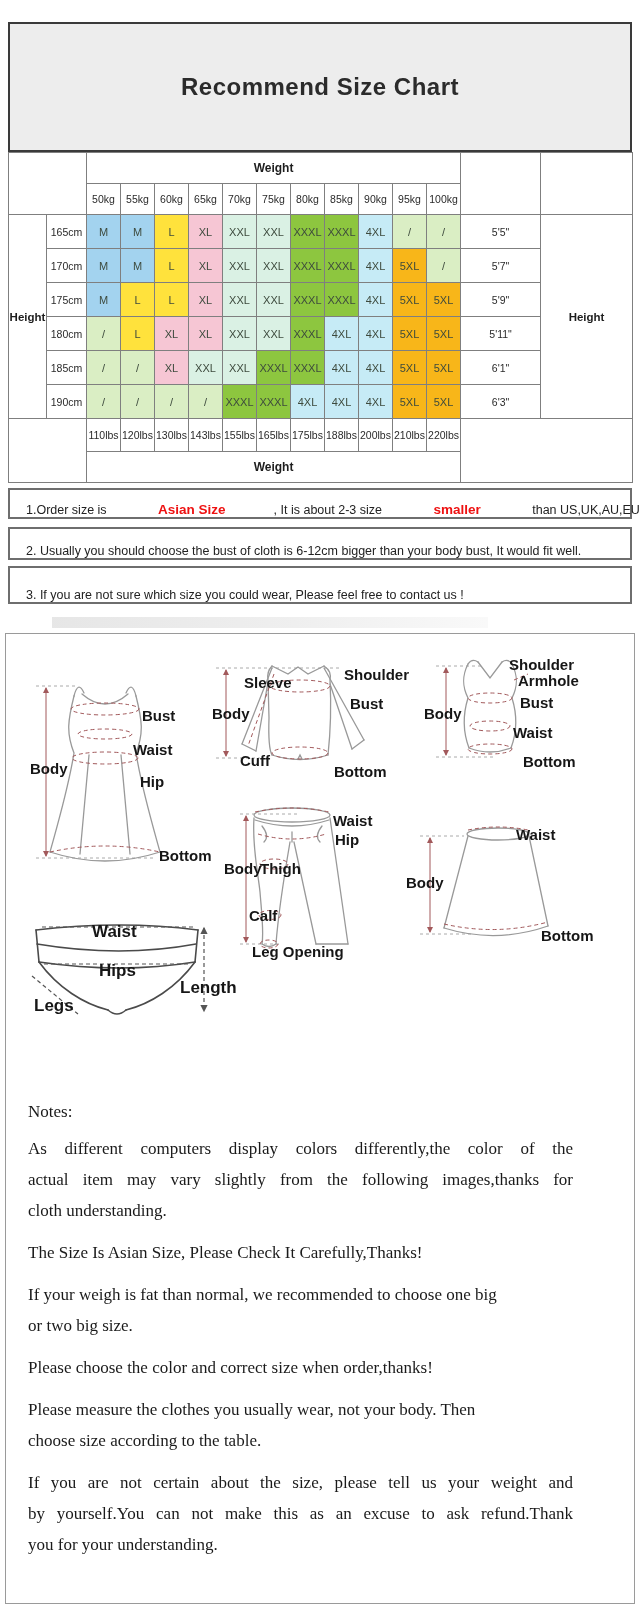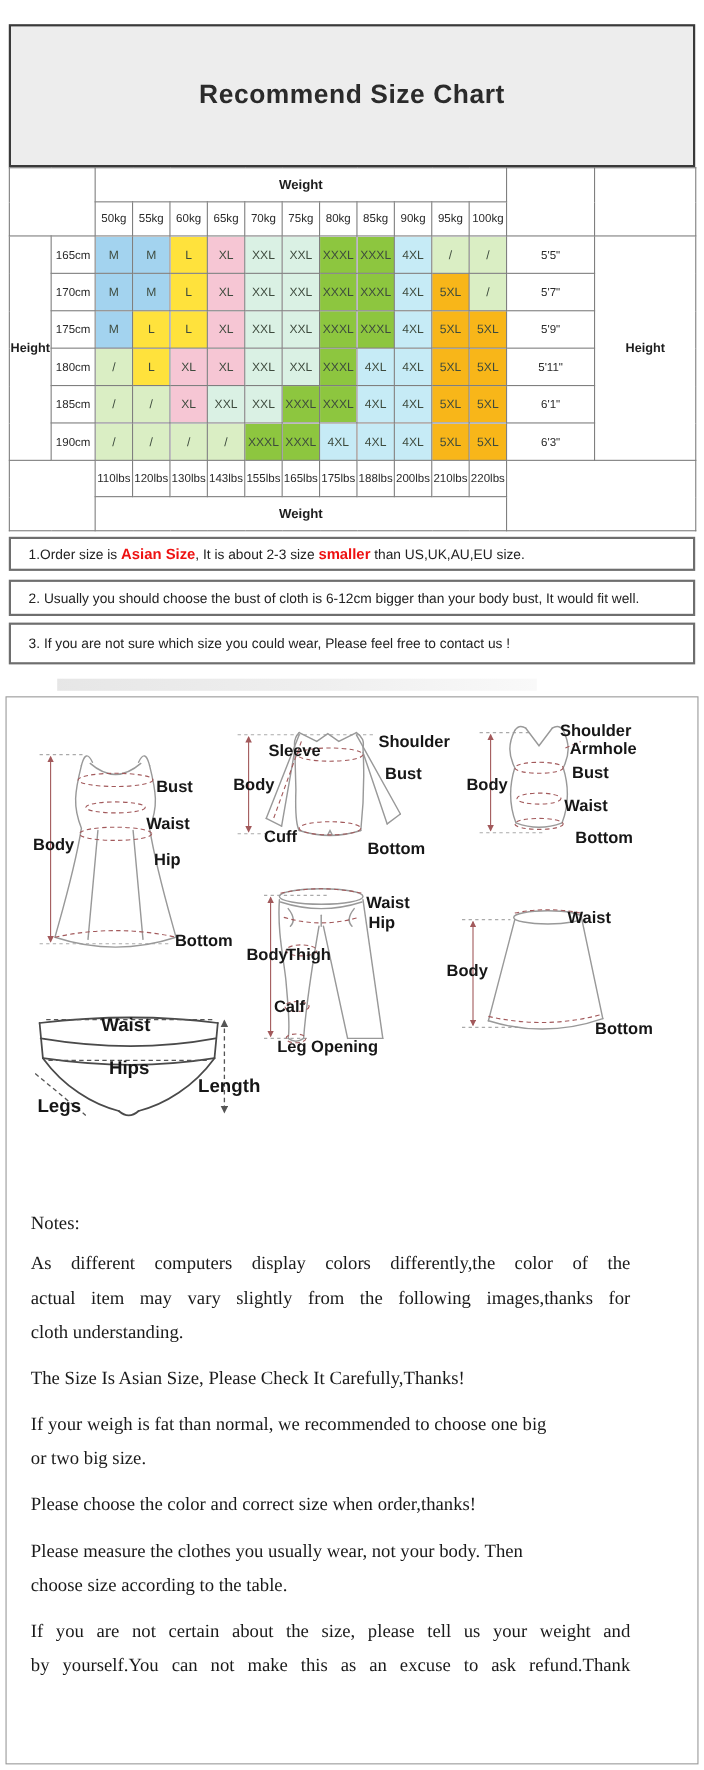--- a/index.html
+++ b/index.html
@@ -12,22 +12,22 @@
   table.size{position:absolute;left:8px;top:152px;width:624px;border-collapse:collapse;table-layout:fixed;
              font-size:11px;color:#222;}
   table.size td,table.size th{border:1px solid #7f7f7f;text-align:center;vertical-align:middle;
              padding:0;font-weight:normal;overflow:hidden;white-space:nowrap;}
   table.size .bold{font-weight:bold;font-size:12px;color:#1d1d1d;}
   table.size .side{font-weight:bold;font-size:11.5px;color:#1d1d1d;}
   table.size .kg{font-size:10.5px;color:#2a2a2a;}
   table.size .sz{font-size:11px;color:#3d4a3d;}
   table.size tr.h30>*{height:30px;} table.size tr.h32>*{height:32px;} table.size tr.h33>*{height:33px;}
   .note-box{position:absolute;left:8px;width:624px;box-sizing:border-box;border:2px solid #6e6e6e;
-            background:#fff;display:flex;align-items:center;padding-left:16px;
-            font-size:12.5px;color:#222;white-space:pre;}
+            background:#fff;display:flex;align-items:flex-end;padding-left:16px;
+            font-size:12.5px;color:#222;white-space:pre;gap:48px;}
   .note-box .red{color:#e11;font-weight:bold;font-size:13.5px;}
   .nb1{top:488px;height:31px;} .nb2{top:527px;height:33px;} .nb3{top:566px;height:38px;}
   .smudge{position:absolute;left:52px;top:617px;width:436px;height:11px;
           background:linear-gradient(to right,#e2e2e2,#ececec 55%,#f8f8f8);opacity:.85;}
   
   .section2{position:absolute;left:5px;top:633px;width:630px;height:971px;box-sizing:border-box;
             border:1px solid #9a9a9a;background:#fff;}
   .section2 svg{position:absolute;}
   .dlabel{position:absolute;font-weight:bold;font-size:15px;color:#161616;white-space:nowrap;
           font-family:"Liberation Sans", sans-serif;}
@@ -374,20 +374,21 @@
           <div class="npara">
             <div class="nline">Please choose the color and correct size when order,thanks!</div>
           </div>
           <div class="npara">
             <div class="nline">Please measure the clothes you usually wear, not your body. Then</div>
             <div class="nline">choose size according to the table.</div>
           </div>
           <div class="npara">
             <div class="nline stretch">If you are not certain about the size, please tell us your weight and</div>
             <div class="nline stretch">by yourself.You can not make this as an excuse to ask refund.Thank</div>
+            <div class="nline">you for your understanding.</div>
           </div>
         </div>
     </div>
   <span class="dlabel" style="left: 136px; top: 73px;">Bust</span>
       <span class="dlabel" style="left: 127px; top: 107px;">Waist</span>
       <span class="dlabel" style="left: 24px; top: 126px;">Body</span>
       <span class="dlabel" style="left: 134px; top: 139px;">Hip</span>
       <span class="dlabel" style="left: 153px; top: 213px;">Bottom</span>
       <span class="dlabel" style="left: 338px; top: 32px;">Shoulder</span>
       <span class="dlabel" style="left: 238px; top: 40px;">Sleeve</span>

